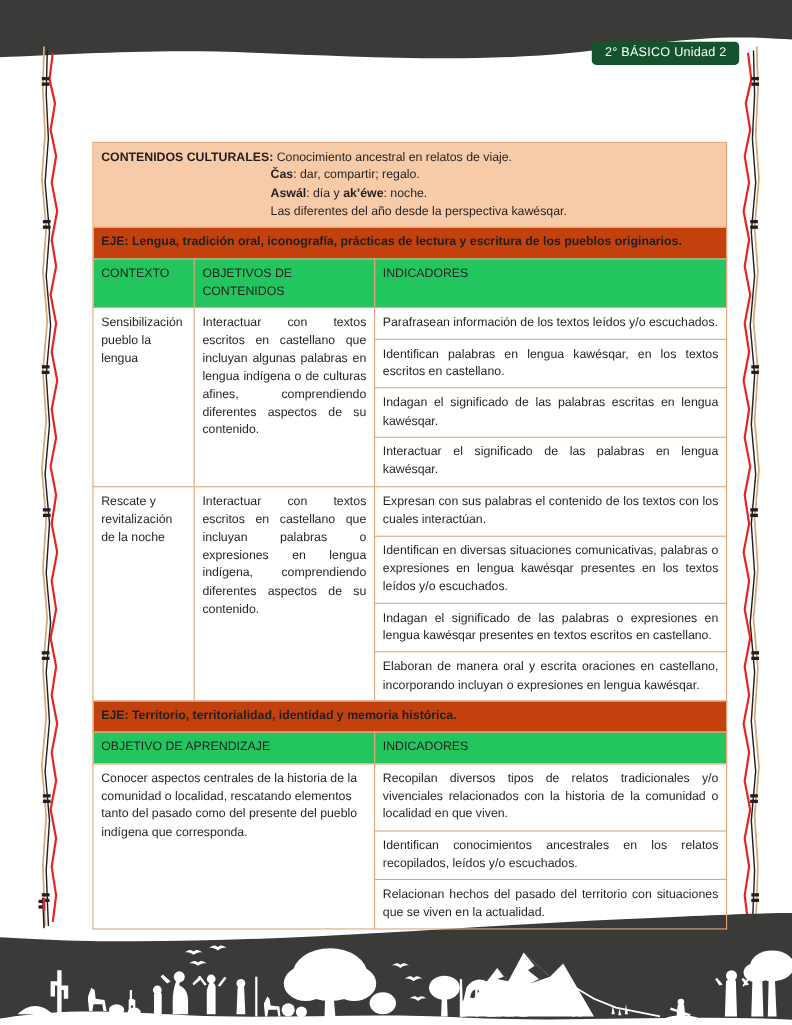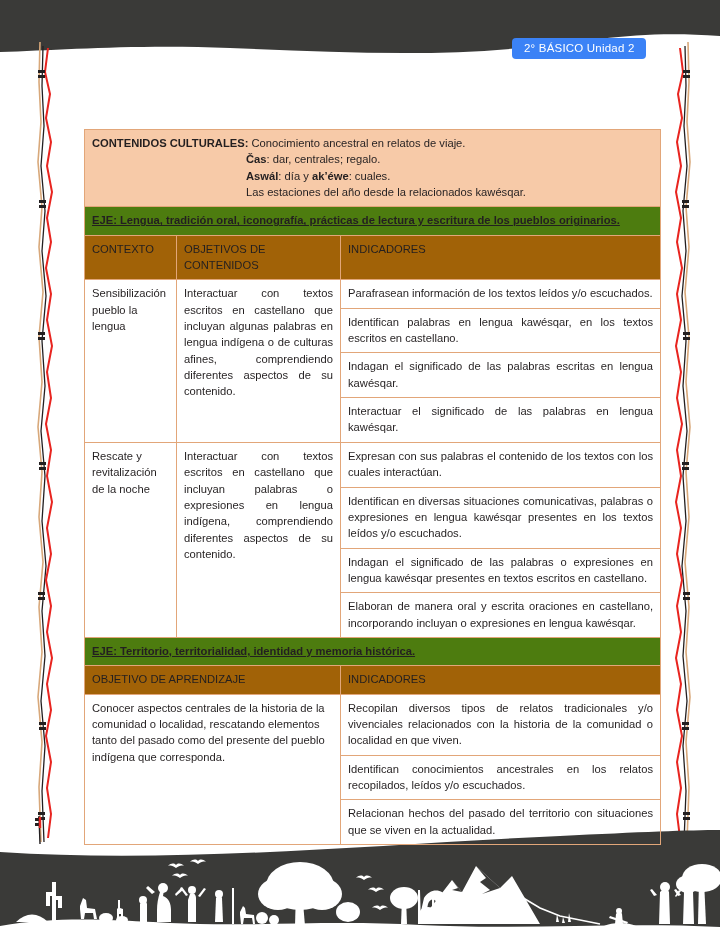--- a/index.html
+++ b/index.html
@@ -14,22 +14,22 @@
   }
 
   
   .top-band {
     position: absolute; top: 0; left: 0;
     width: 720px; height: 70px;
     pointer-events: none;
   }
   .unit-tab {
     position: absolute;
-    left: 512px; top: 38px;
-    background: #3b82f6;
+    left: 538px; top: 38px;
+    background: #14532d;
     color: #ffffff;
     font-size: 11.5px;
     padding: 4px 12px 5px 12px;
     border-radius: 4px;
     letter-spacing: .2px;
     white-space: nowrap;
   }
   .tab-stem {
     position: absolute;
     left: 596px; top: 28px;
@@ -72,29 +72,29 @@
     color: #231f20;
     margin-top: 24px;
   }
   .band-head {
     background: #f7caa8;
     font-size: 11.2px;
     line-height: 1.5;
   }
   .band-head b { font-weight: bold; }
   .eje-row {
-    background: #4d7c0f;
+    background: #c2410c;
     font-weight: bold;
     font-size: 11.2px;
-    padding-top: 5px; padding-bottom: 5px; text-decoration: underline;
+    padding-top: 5px; padding-bottom: 5px;
   }
   .col-head {
     font-size: 11.2px;
     padding-top: 5px; padding-bottom: 5px;
-    background: #a16207;
+    background: #22c55e;
   }
   .just { text-align: justify; text-justify: inter-word; }
   .cc-indent { display: block; padding-left: 154px; }
   .cc-first { display: block; }
 </style>
 </head>
 <body>
 
 <svg class="top-band" viewBox="0 0 720 70" preserveAspectRatio="none">
   <path d="M0,0 L720,0 L720,36 C640,30 600,40 520,48 C430,57 330,52 230,48 C140,44 60,50 0,52 Z" fill="#3a3a38"></path>
@@ -267,26 +267,26 @@
         <col style="width:320px">
     </colgroup>
     <tbody>
       <tr>
         <td colspan="3" class="band-head">
           <span class="cc-first">
             <b>CONTENIDOS CULTURALES:</b>
             <span>Conocimiento ancestral en relatos de viaje.</span>
           </span>
           <span class="cc-indent">
-            <b>Čas</b><span>: dar, centrales; regalo.</span>
+            <b>Čas</b><span>: dar, compartir; regalo.</span>
           </span>
           <span class="cc-indent">
-            <b>Aswál</b><span>: día y </span><b>ak’éwe</b><span>: cuales.</span>
+            <b>Aswál</b><span>: día y </span><b>ak’éwe</b><span>: noche.</span>
           </span>
-          <span class="cc-indent">Las estaciones del año desde la relacionados kawésqar.</span>
+          <span class="cc-indent">Las diferentes del año desde la perspectiva kawésqar.</span>
         </td>
       </tr>
 
       <tr>
         <td colspan="3" class="eje-row">EJE: Lengua, tradición oral, iconografía, prácticas de lectura y escritura de los pueblos originarios.</td>
       </tr>
 
       <tr>
         <td class="col-head">CONTEXTO</td>
         <td class="col-head">OBJETIVOS DE CONTENIDOS</td>

